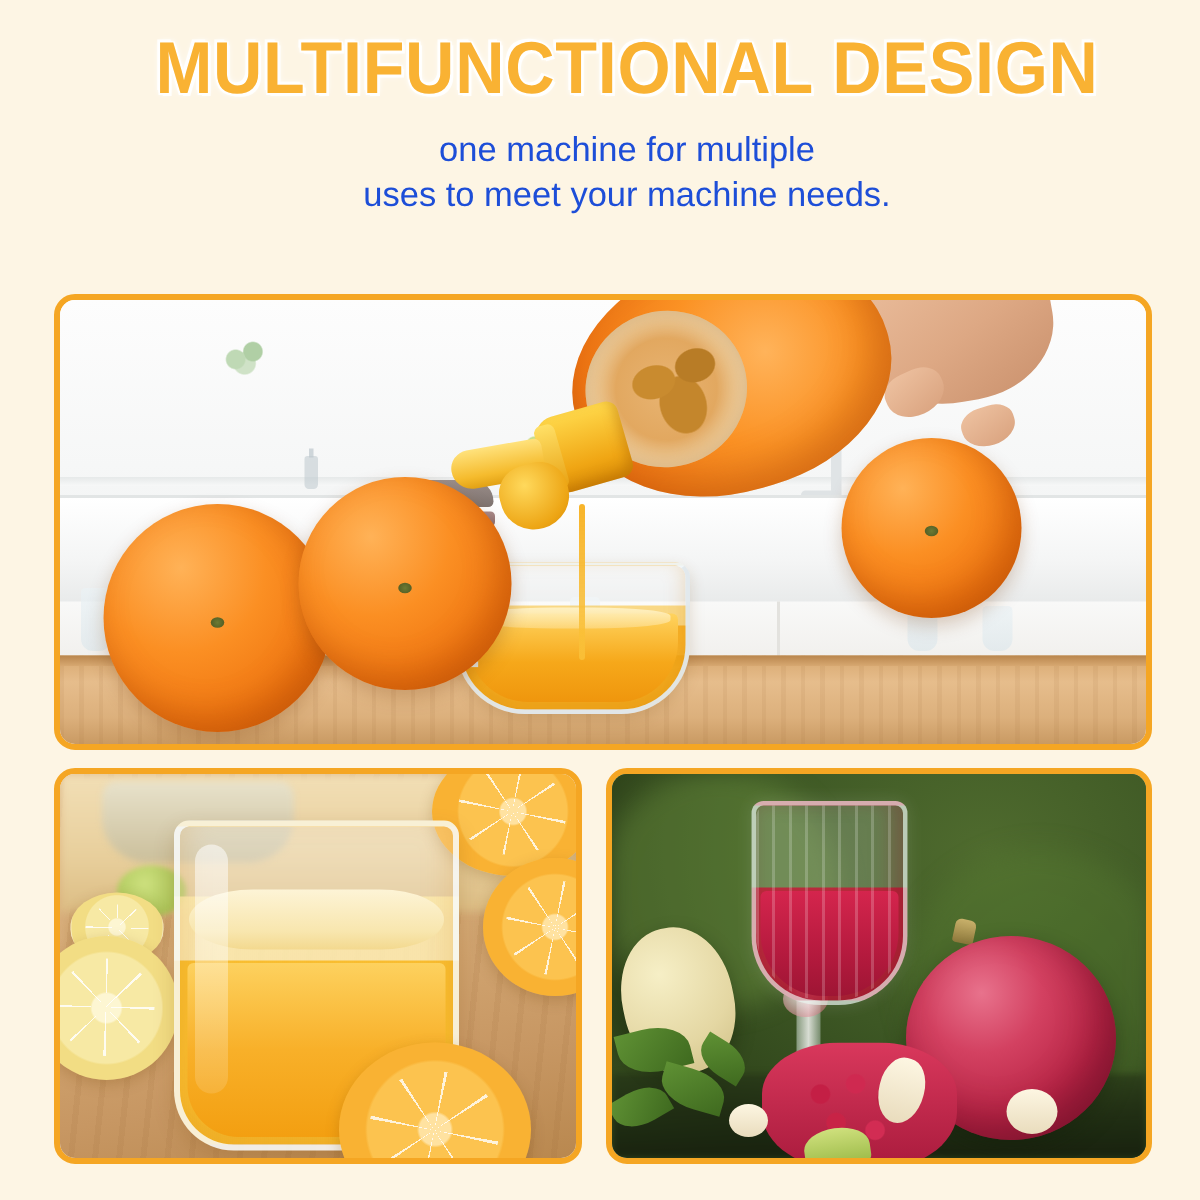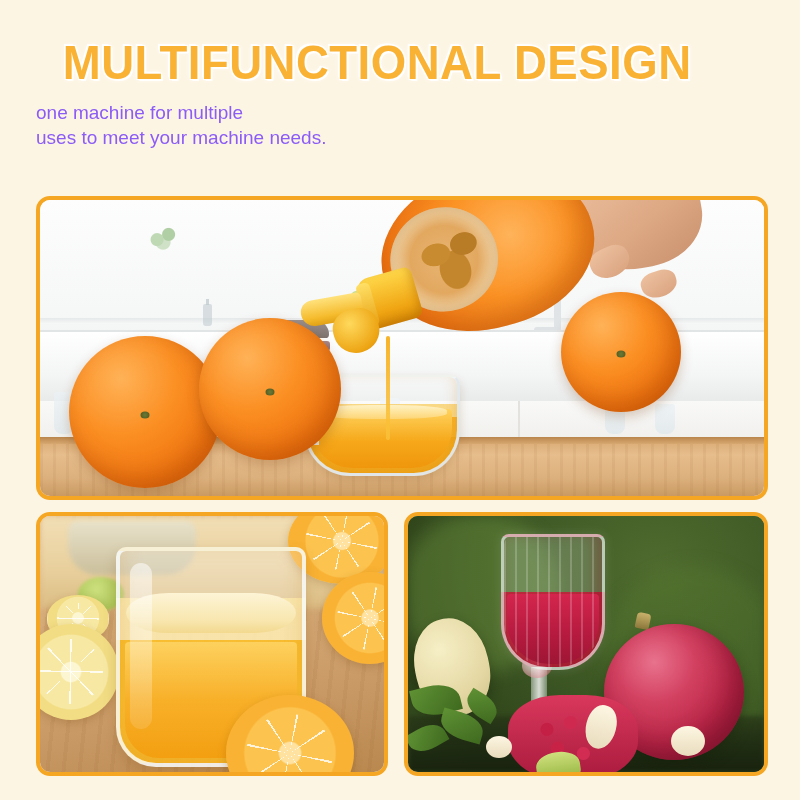--- a/index.html
+++ b/index.html
@@ -7,40 +7,40 @@
   body{
     width:800px;height:800px;
     background:#FDF5E4;
     font-family:"Liberation Sans", sans-serif;
     overflow:hidden;
     position:relative;
   }
   .page{width:800px;height:800px;position:relative;}
 
   
-  .header{padding-top:38px;margin-left:36px;}
+  .header{padding-top:22px;text-align:center;margin-left:36px;}
   .title{
     font-family:"Liberation Sans", sans-serif;
     font-size:49px;
     font-weight:bold;
     letter-spacing:0.5px;
     color:#F9B233;
     margin:0;
     line-height:1.0;
     transform:scaleX(0.93);
     text-shadow:
       0 0 3px #FFFFFF, 0 0 3px #FFFFFF, 0 0 6px #FFFFFF,
       1px 1px 0 #FFFFFF, -1px -1px 0 #FFFFFF,
       1px -1px 0 #FFFFFF, -1px 1px 0 #FFFFFF,
       2px 2px 0 rgba(255,255,255,.9), -2px -2px 0 rgba(255,255,255,.9);
   }
   .subtitle{
     margin:14px 0 0 0;
-    font-size:19px;
-    color:#8b5cf6;
+    font-size:23px;
+    color:#1d4ed8;
     line-height:1.30;
     font-weight:normal;
   }
   .subtitle span{display:block;}
 
   
   .panels{position:absolute;left:0;top:0;width:800px;height:800px;pointer-events:none;}
   .panel{
     position:absolute;
     border:4px solid #F5A623;

